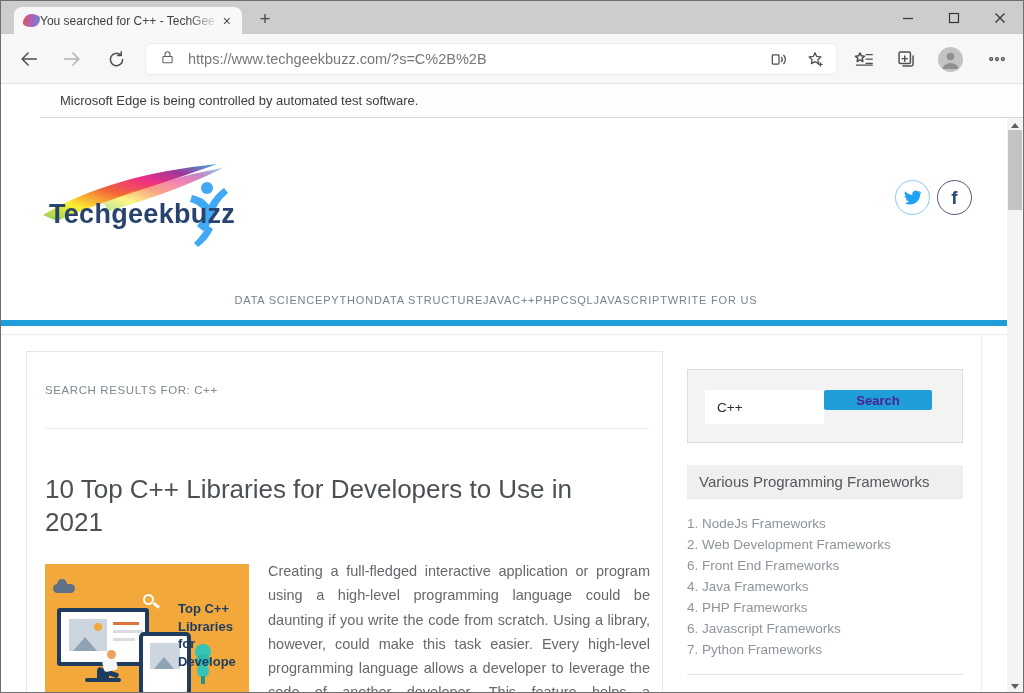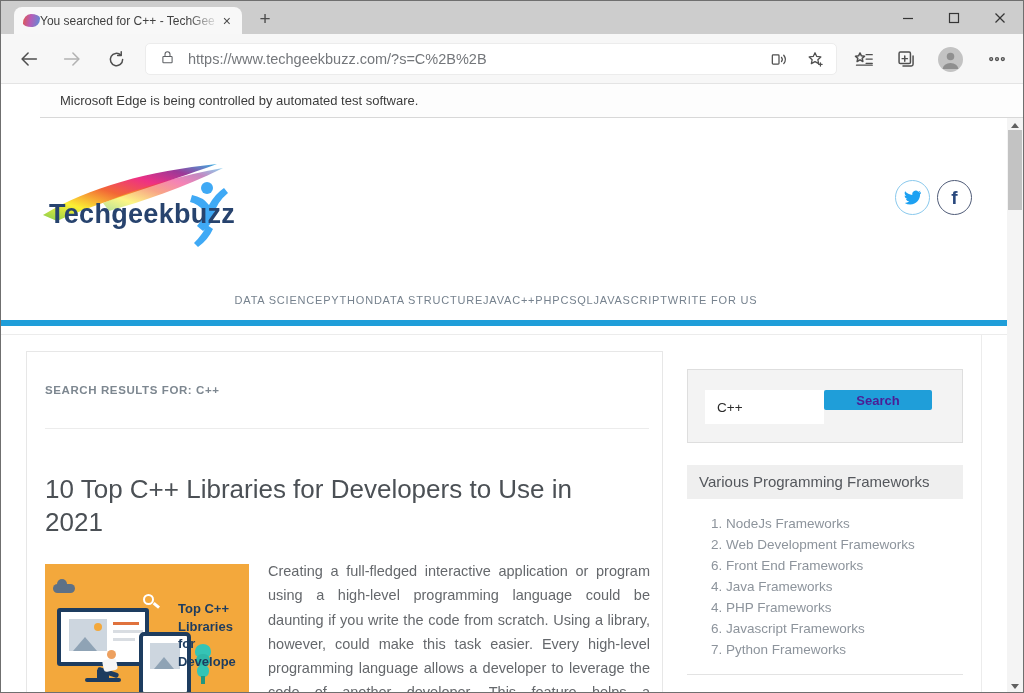--- a/index.html
+++ b/index.html
@@ -59,21 +59,21 @@
   .mainnav { position:absolute; left:0; top:161px; width:1007px; height:47px; background:#fff; }
   .mainnav-links { position:absolute; left:44px; top:0; width:902px; height:41px; display:flex; justify-content:center; align-items:center; }
   .nav-link { font-size:11px; color:#76828e; letter-spacing:.8px; text-decoration:none; white-space:nowrap; }
   .nav-blue-bar { position:absolute; left:0; top:41px; width:1007px; height:6px; }
 
   .content-topline { position:absolute; left:0; top:216px; width:1007px; height:1px; background:#ececec; }
   .content-rightline { position:absolute; left:980px; top:216px; width:1px; height:359px; background:#ececec; }
 
   
   .leftcol { position:absolute; left:25px; top:233px; width:637px; height:460px; border:1px solid #e7e7e7; background:#fff; }
-  .sr-label { position:absolute; left:18px; top:32px; font-size:11.5px; font-weight:bold; color:#7d8790; letter-spacing:.6px; }
+  .sr-label { position:absolute; left:18px; top:32px; font-size:11.5px; font-weight:normal; color:#7d8790; letter-spacing:.6px; }
   .sr-divider { position:absolute; left:18px; top:76px; width:604px; height:1px; background:#ececec; }
   .post-title { position:absolute; left:18px; top:121px; width:592px; font-size:26px; line-height:33px; color:#4b5055; font-weight:500; text-decoration:none; }
   .post-thumb { position:absolute; left:18px; top:212px; width:204px; height:135px; background:#f3a83c; overflow:hidden; }
   .post-excerpt { position:absolute; left:241px; top:207px; width:382px; font-size:14.5px; line-height:24.3px; color:#65686c; text-align:justify; }
 
   
   .th-cloud { position:absolute; left:8px; top:20px; width:22px; height:9px; background:#5e7186; border-radius:6px; }
   .th-cloud:before { content:""; position:absolute; left:4px; top:-5px; width:10px; height:10px; background:#5e7186; border-radius:50%; }
   .th-monitor { position:absolute; left:12px; top:44px; width:92px; height:58px; background:#fff; border:4px solid #1d3c5f; border-radius:3px; }
   .th-img-ph { position:absolute; left:8px; top:7px; width:38px; height:32px; background:#cdd6df; overflow:hidden; }
@@ -96,21 +96,21 @@
   .th-text { position:absolute; left:133px; top:36px; width:75px; font-size:13px; line-height:17.5px; font-weight:bold; color:#1d3c5f; }
   .th-mag { position:absolute; left:98px; top:30px; width:11px; height:11px; border:2.5px solid #fff; border-radius:50%; }
   .th-mag:after { content:""; position:absolute; left:8px; top:8px; width:7px; height:2.5px; background:#fff; transform:rotate(40deg); }
 
   
   .sb-search { position:absolute; left:686px; top:251px; width:276px; height:74px; background:#f3f3f3; border:1px solid #dedede; }
   .sb-input { position:absolute; left:17px; top:20px; width:119px; height:34px; border:none; background:#fff; font-size:13.5px; color:#2b2b2b; padding-left:12px; font-family:inherit; outline:none; }
   .sb-btn { position:absolute; left:136px; top:20px; width:108px; height:20px; border:none; color:#4c1d95; font-size:13px; font-weight:bold; font-family:inherit; border-radius:2px; }
   .sb-heading { position:absolute; left:686px; top:347px; width:276px; height:34px; background:#efefef; font-size:15px; color:#54575c; line-height:34px; padding-left:12px; }
   .sb-list { position:absolute; left:686px; top:395px; width:276px; list-style:none; }
-  .sb-list a { display:block; font-size:13.5px; line-height:21px; color:#8d949c; text-decoration:none;margin-left:24px; }
+  .sb-list a { display:block; font-size:13.5px; line-height:21px; color:#8d949c; text-decoration:none; }
   .sb-divider { position:absolute; left:686px; top:556px; width:276px; height:1px; background:#e3e3e3; }
 </style>
 </head>
 <body>
 
 <div class="window">
 
   <div class="titlebar">
     <div class="tab">
       <span class="tab-favicon"></span>

